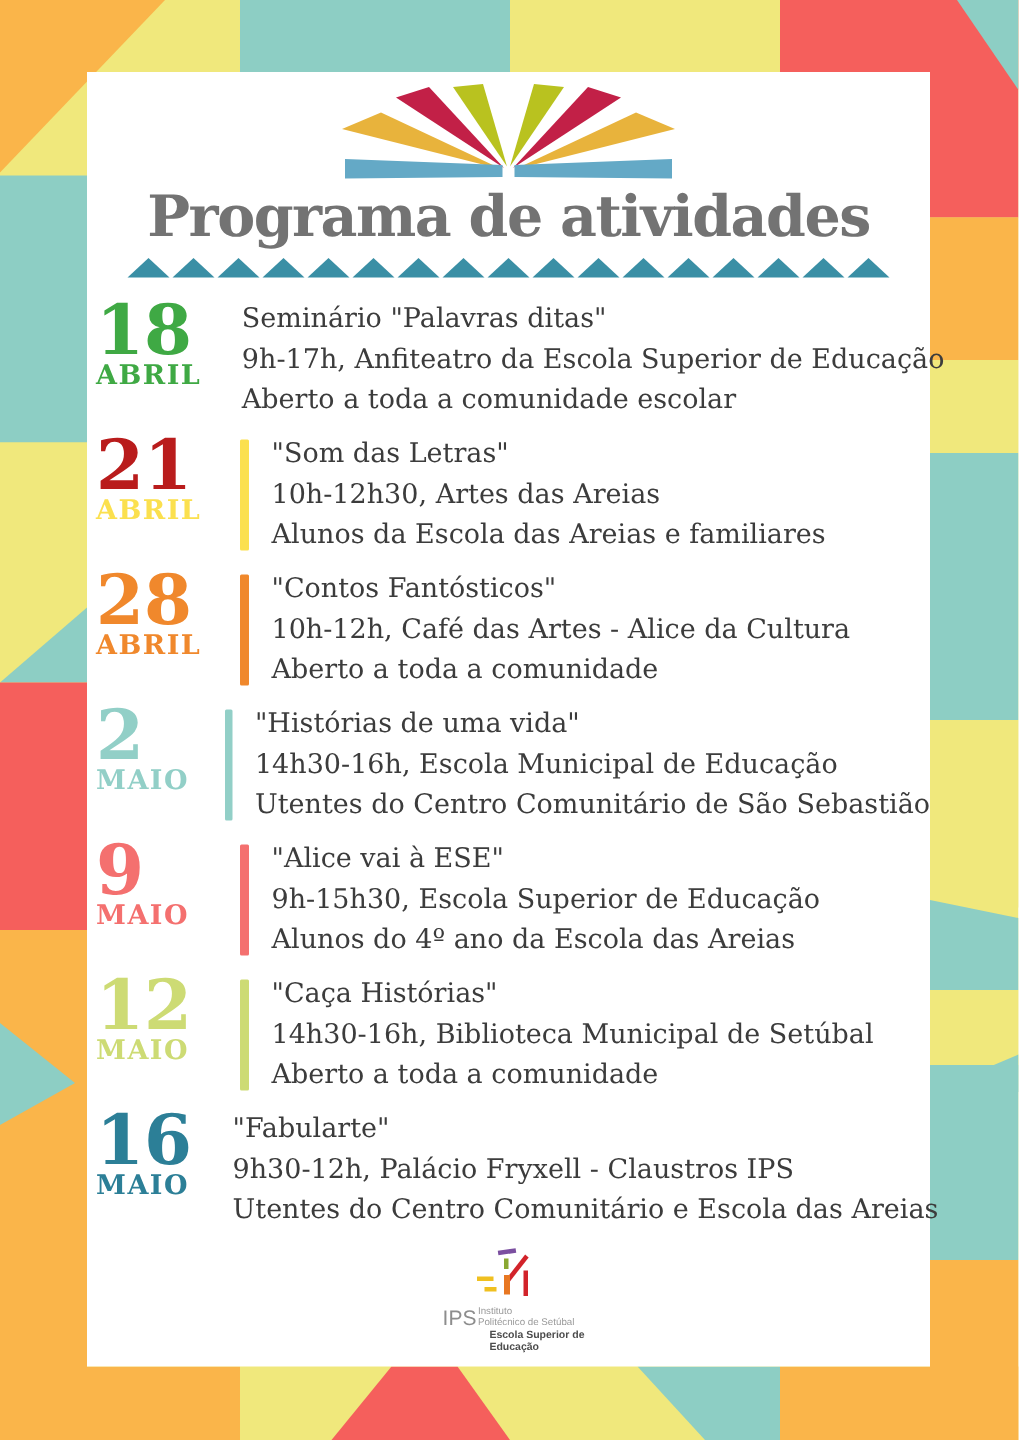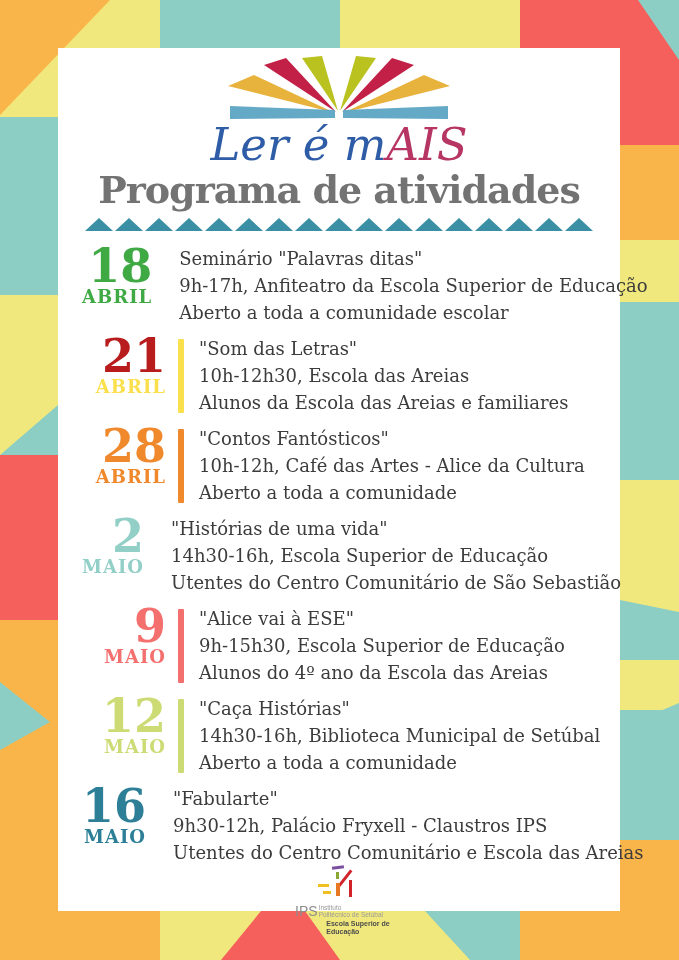--- a/index.html
+++ b/index.html
@@ -14,21 +14,21 @@
   .title-script .blue{color:#2e5ca6;}
   .title-script .pink{color:#b63563;}
   .title-main{text-align:center;font-weight:bold;font-size:38px;line-height:44px;color:#737373;
               letter-spacing:-1px;margin-top:0px;font-family:"DejaVu Serif",serif;}
   .zigzag{display:flex;justify-content:center;margin:6px 10px 10px 10px;height:13px;}
   .zigzag .tri{width:0;height:0;border-left:14px solid transparent;border-right:14px solid transparent;
                border-bottom:13px solid #3a8fa5;margin:0 1px;}
   
   .events{display:flex;flex-direction:column;gap:9px;margin-top:4px;}
   .event{display:flex;align-items:stretch;}
-  .date{width:84px;margin-left:24px;text-align:right;padding-top:1px;}
+  .date{width:84px;margin-left:6px;text-align:left;padding-top:1px;}
   .date .day{font-size:46px;line-height:41px;font-weight:bold;}
   .date .month{font-size:18px;line-height:20px;font-weight:bold;letter-spacing:1px;}
   .bar{width:6px;margin-left:12px;align-self:center;height:74px;border-radius:1px;}
   .details{margin-left:15px;display:flex;flex-direction:column;justify-content:center;}
   .line{font-size:18px;line-height:27px;color:#3c3c3c;white-space:nowrap;}
   
   .footer{margin-top:auto;margin-bottom:8px;display:flex;flex-direction:column;align-items:center;}
   .ips-glyph{position:relative;width:46px;height:36px;}
   .ips-glyph span{position:absolute;display:block;}
   .g-purple{left:16px;top:0;width:12px;height:3px;background:#7b4fa0;transform:rotate(-8deg);}
@@ -94,23 +94,20 @@
         <polygon points="116,55 80,2 100,0" fill="#b9c21f"></polygon>
         <polygon points="8,50 113,54 113,62 8,63" fill="#64a9c6"></polygon>
 
         <polygon points="121,57 228,30 202,19" fill="#e8b33c"></polygon>
         <polygon points="120,56 192,9 170,2" fill="#c22047"></polygon>
         <polygon points="118,55 154,2 134,0" fill="#b9c21f"></polygon>
         <polygon points="226,50 121,54 121,62 226,63" fill="#64a9c6"></polygon>
       </svg>
     </div>
 
-    <div class="title-script">
-      <span class="blue">Ler é m</span><span class="pink">AIS</span>
-    </div>
 
     <div class="title-main">Programa de atividades</div>
 
     <div class="zigzag">
         <div class="tri"></div>
         <div class="tri"></div>
         <div class="tri"></div>
         <div class="tri"></div>
         <div class="tri"></div>
         <div class="tri"></div>
@@ -142,21 +139,21 @@
   </div>
 
   <div class="event">
     <div class="date">
       <div class="day" style="color: #b91c1c;">21</div>
       <div class="month" style="color: rgb(251, 224, 78);">ABRIL</div>
     </div>
     <div class="bar" style="background: rgb(251, 224, 78);"></div>
     <div class="details">
       <div class="line">"Som das Letras"</div>
-      <div class="line">10h-12h30, Escola das Areias</div>
+      <div class="line">10h-12h30, Artes das Areias</div>
       <div class="line">Alunos da Escola das Areias e familiares</div>
     </div>
   </div>
 
   <div class="event">
     <div class="date">
       <div class="day" style="color: rgb(240, 136, 44);">28</div>
       <div class="month" style="color: rgb(240, 136, 44);">ABRIL</div>
     </div>
     <div class="bar" style="background: rgb(240, 136, 44);"></div>
@@ -168,21 +165,21 @@
   </div>
 
   <div class="event">
     <div class="date">
       <div class="day" style="color: rgb(146, 207, 199);">2</div>
       <div class="month" style="color: rgb(146, 207, 199);">MAIO</div>
     </div>
     <div class="bar" style="background: rgb(146, 207, 199);"></div>
     <div class="details">
       <div class="line">"Histórias de uma vida"</div>
-      <div class="line">14h30-16h, Escola Superior de Educação</div>
+      <div class="line">14h30-16h, Escola Municipal de Educação</div>
       <div class="line">Utentes do Centro Comunitário de São Sebastião</div>
     </div>
   </div>
 
   <div class="event">
     <div class="date">
       <div class="day" style="color: rgb(244, 112, 111);">9</div>
       <div class="month" style="color: rgb(244, 112, 111);">MAIO</div>
     </div>
     <div class="bar" style="background: rgb(244, 112, 111);"></div>

